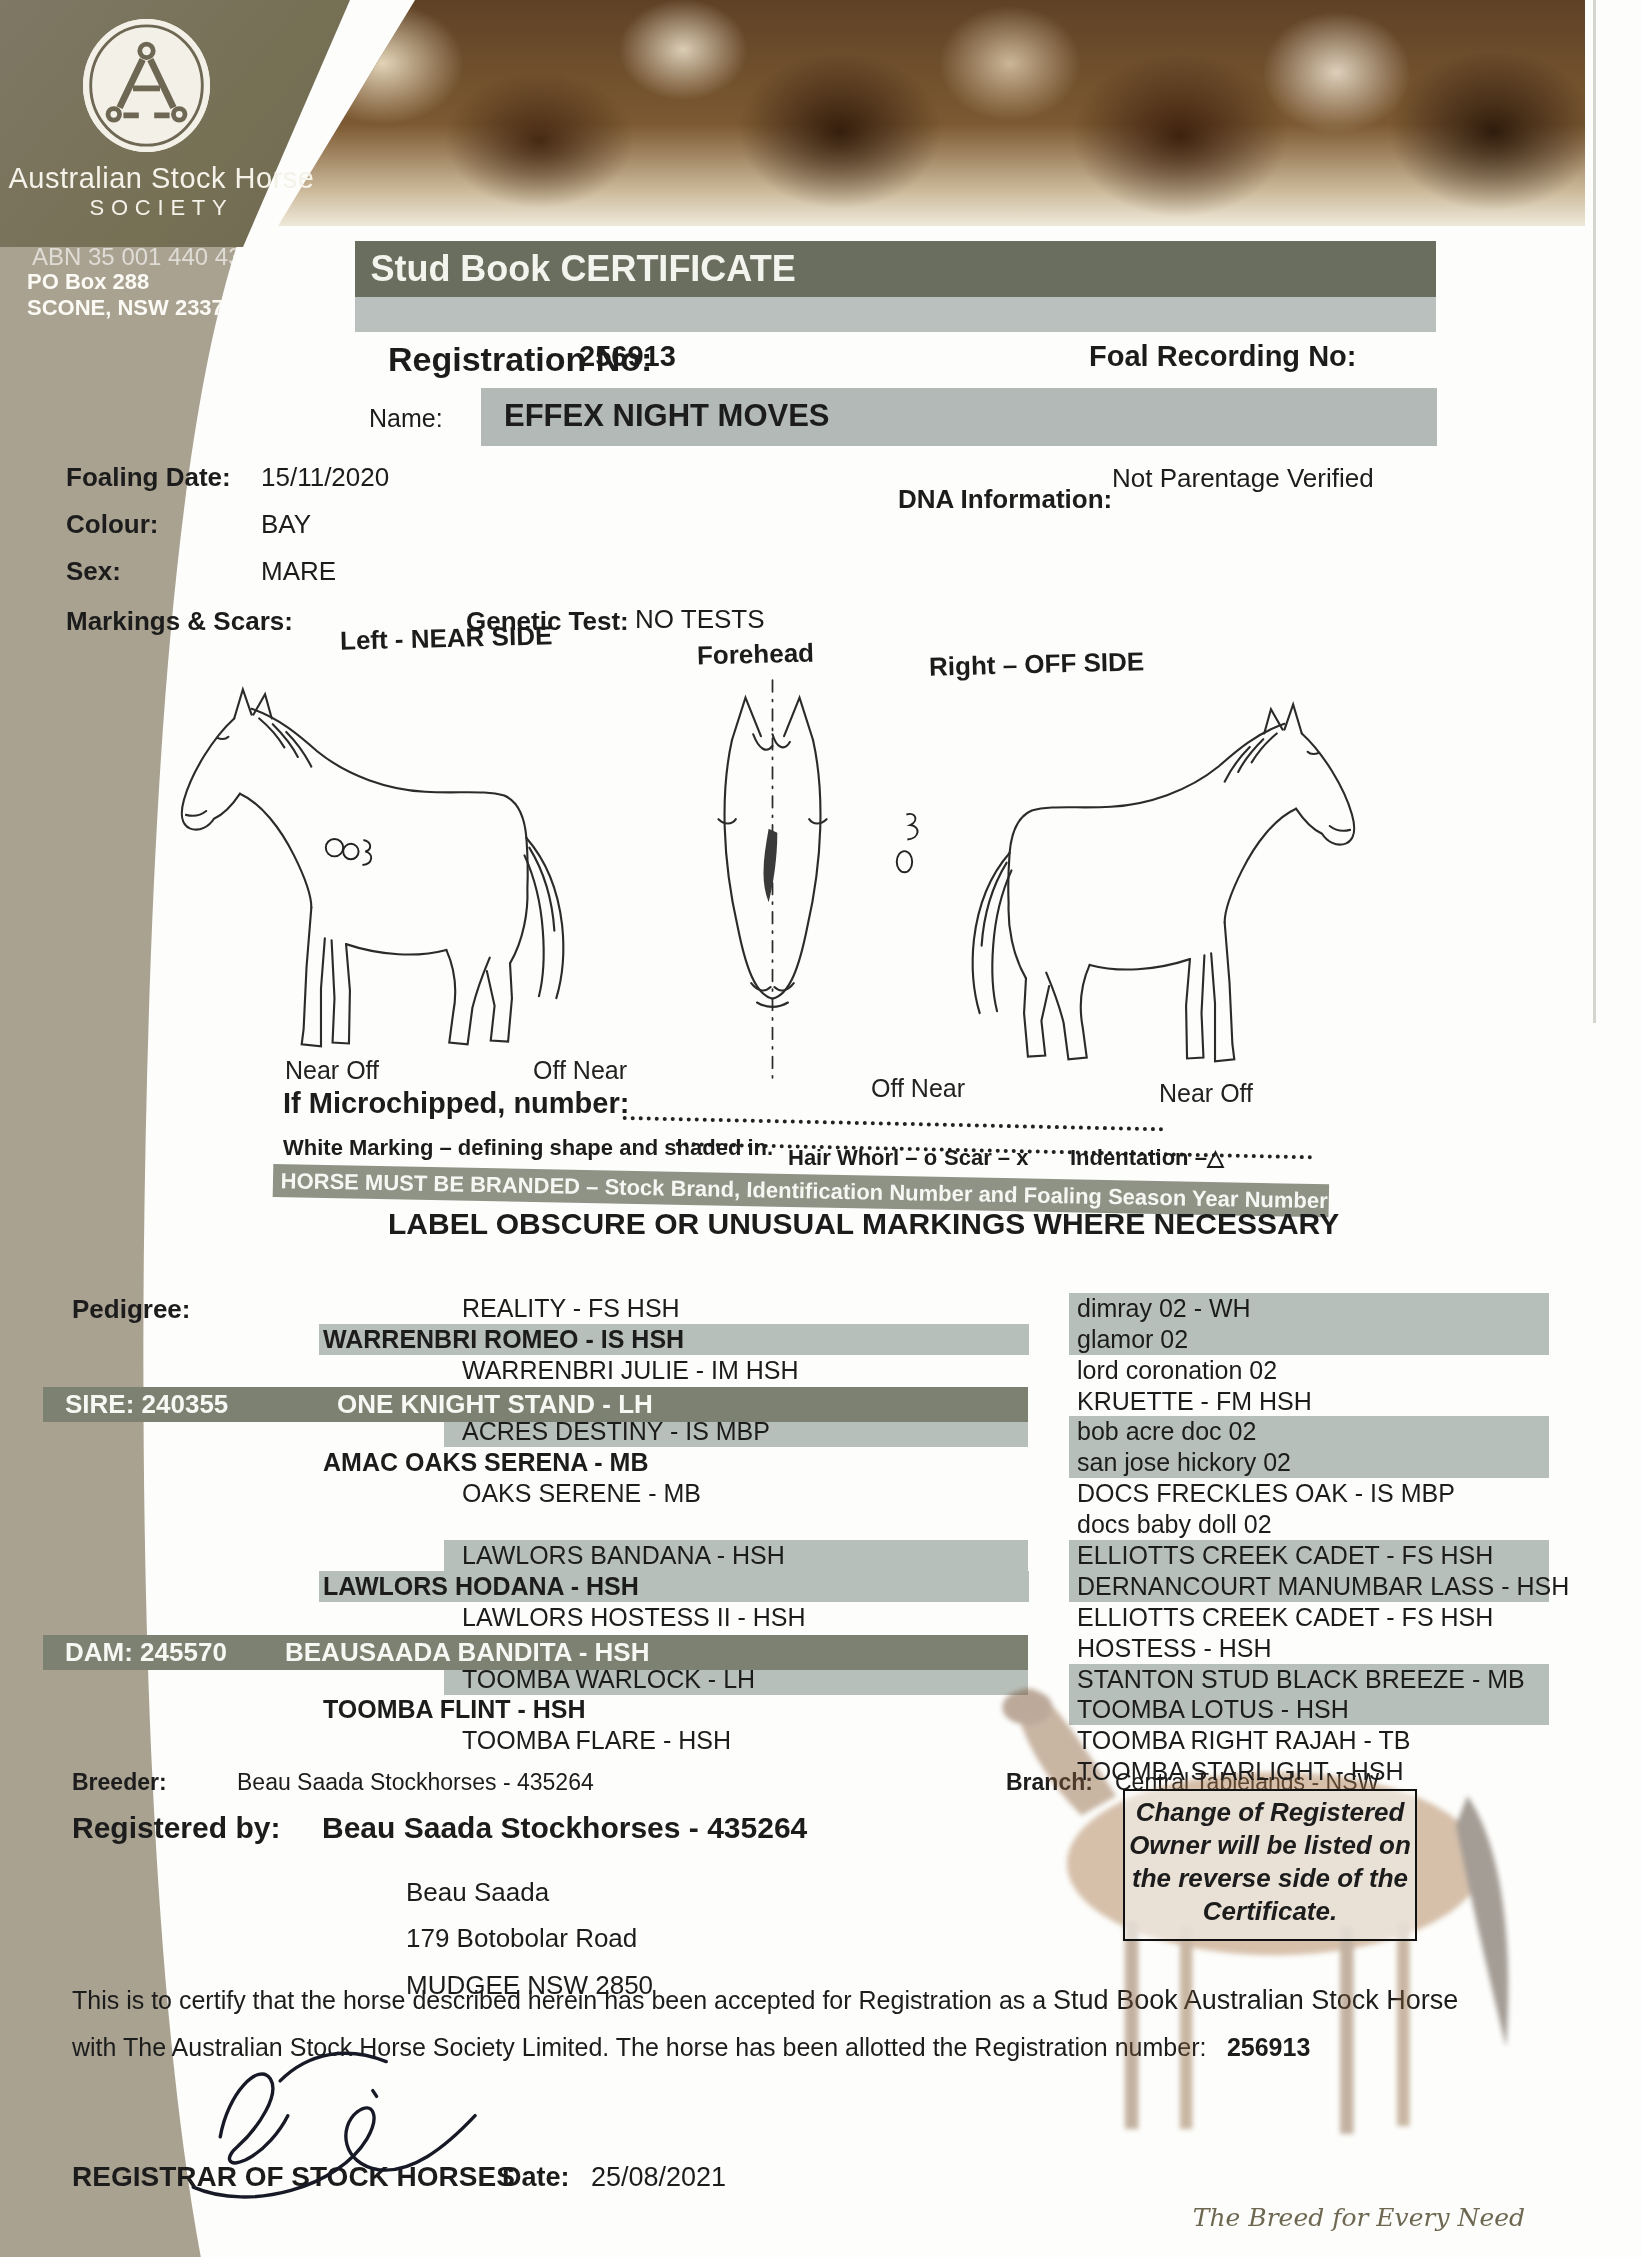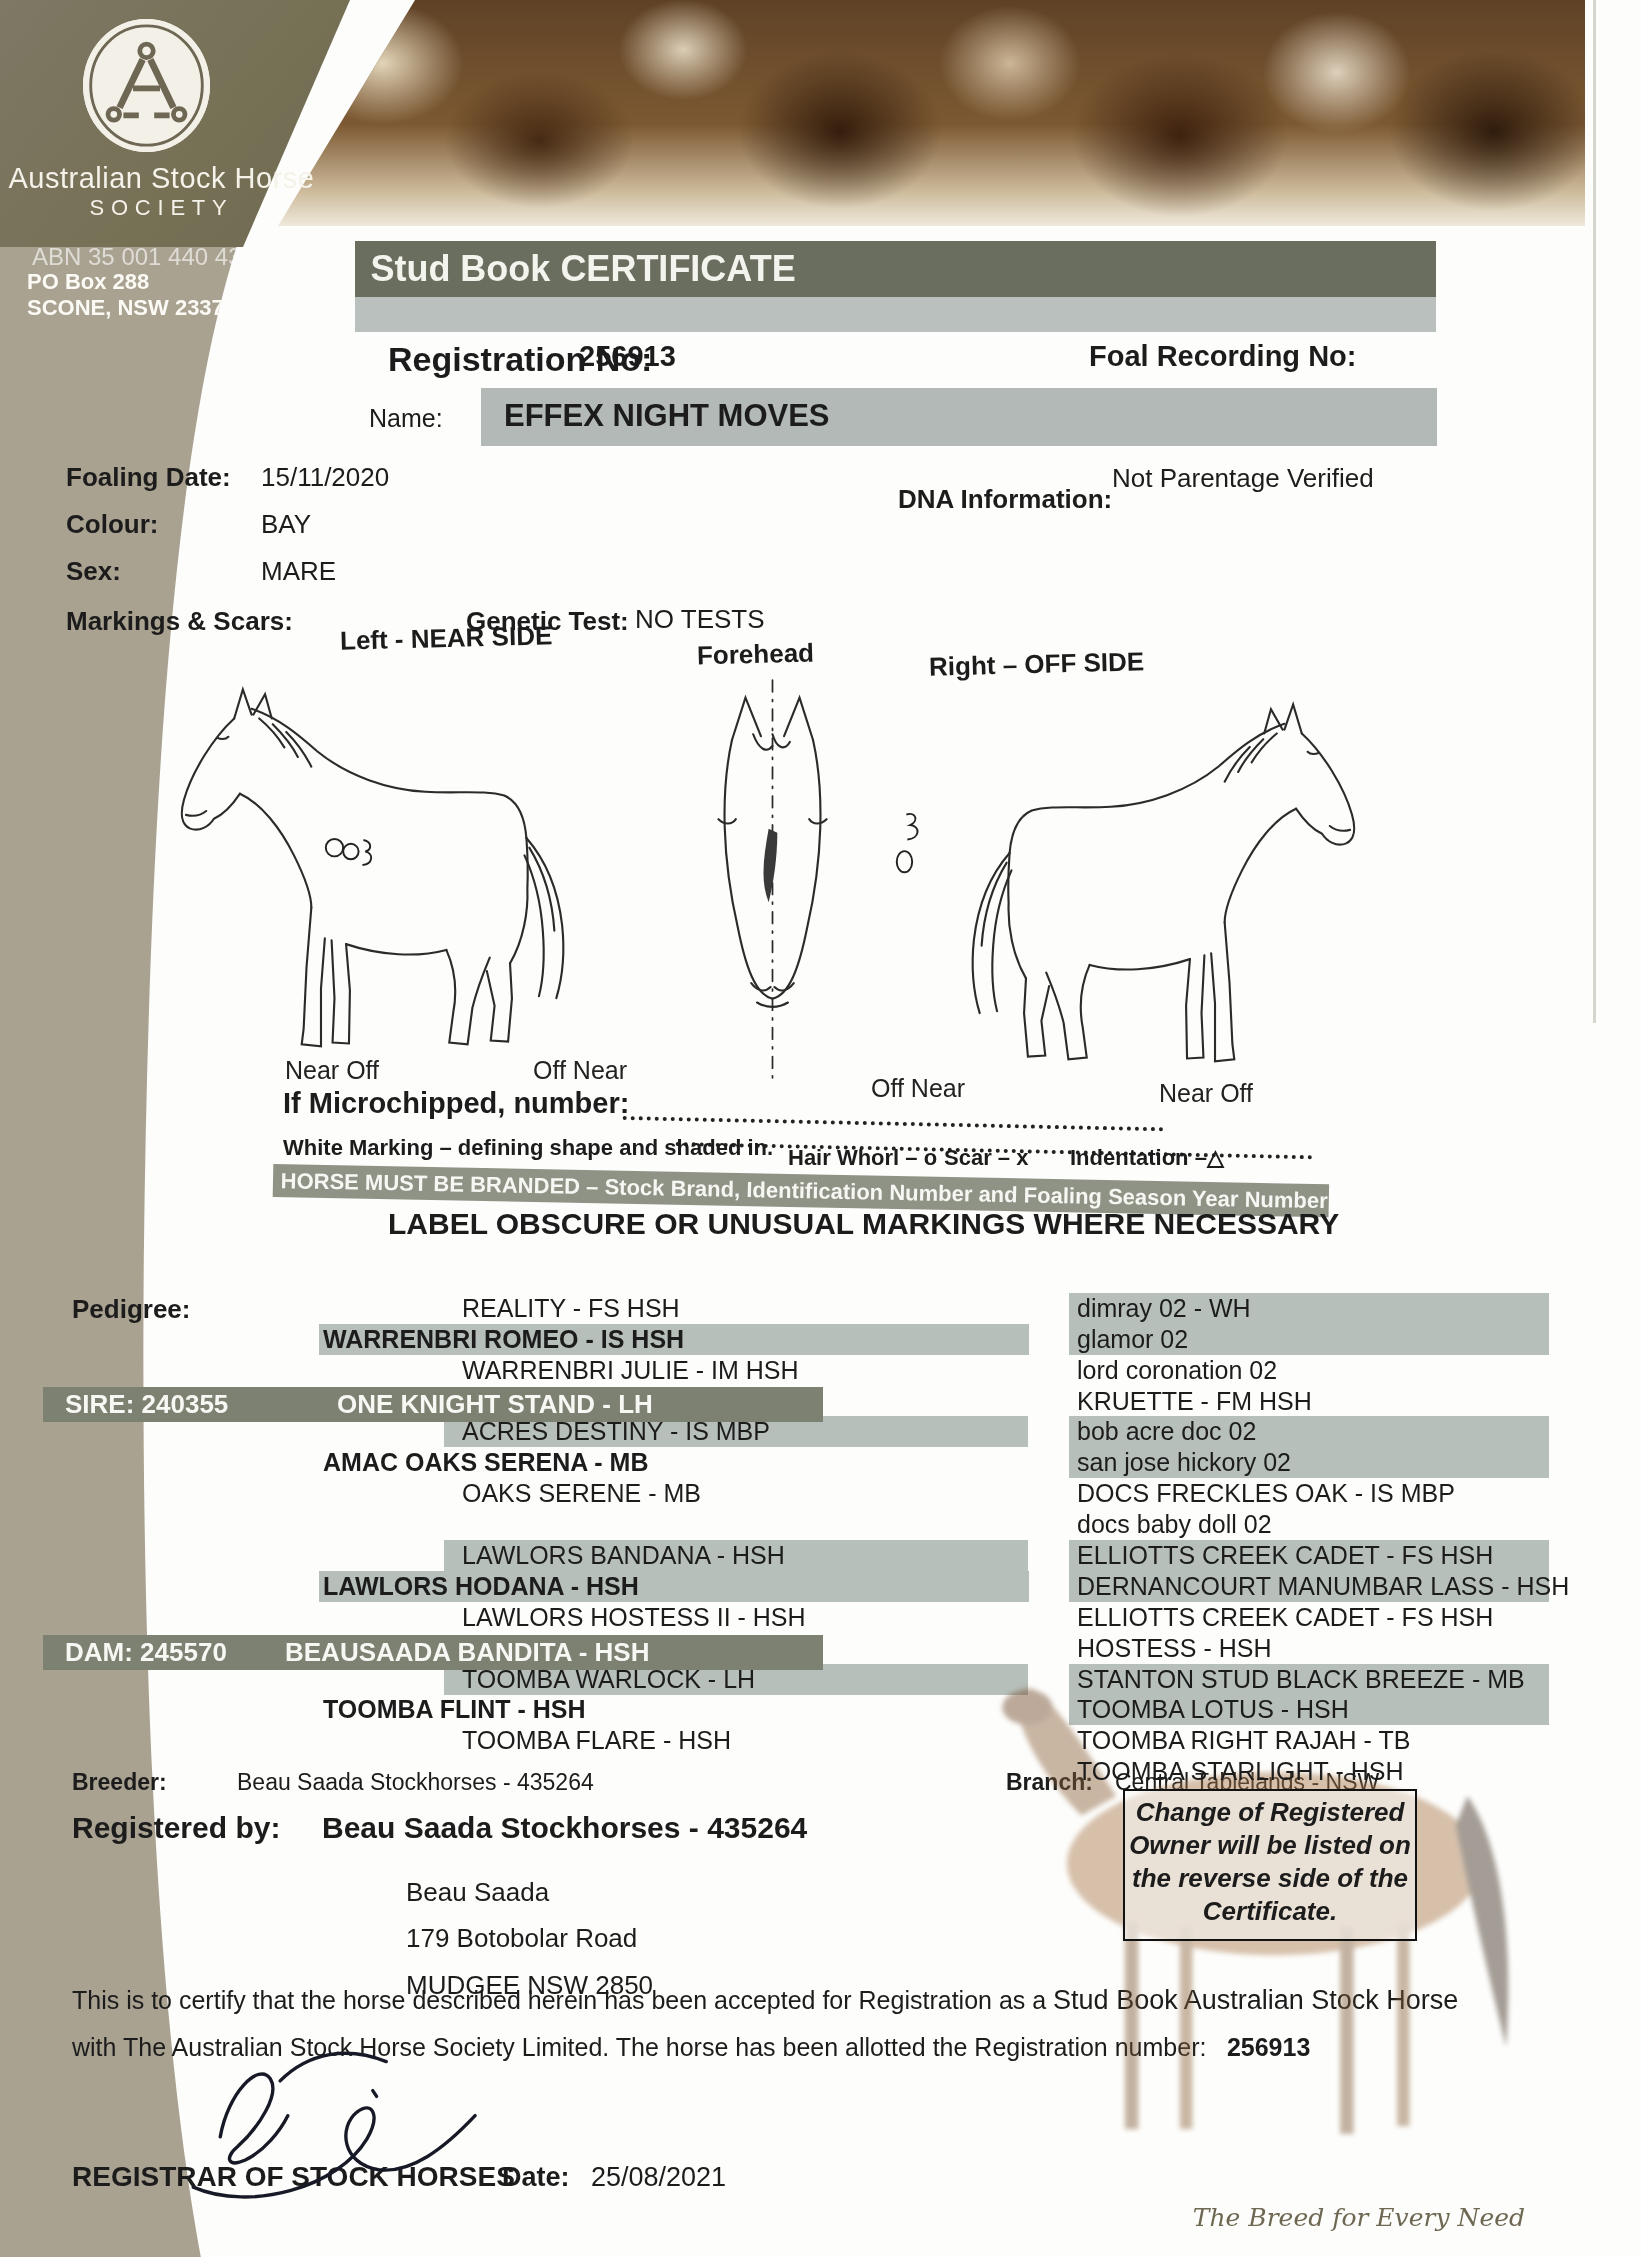--- a/index.html
+++ b/index.html
@@ -60,21 +60,21 @@
   svg.horse{position:absolute;}
   
   .ped{position:absolute;height:31px;line-height:31px;font-size:25px;z-index:3;}
   .ped-g3{left:462px;}
   .ped-g2{left:323px;font-weight:bold;}
   .ped-r{left:1077px;}
   .band{position:absolute;height:31px;background:#b7bfba;z-index:1;}
   .bandL1{left:319px;width:710px;}
   .bandL2{left:444px;width:584px;}
   .bandR{left:1069px;width:480px;}
-  .pbar{position:absolute;left:43px;width:780px;height:35px;background:#7d8172;z-index:3;
+  .pbar{position:absolute;left:43px;width:985px;height:35px;background:#7d8172;z-index:3;
         color:#f7f7f3;font-weight:bold;font-size:26px;line-height:35px;}
   .pbar .pfx{position:absolute;left:22px;}
   
   .blab{font-size:23px;font-weight:bold;}
   .bval{font-size:23px;}
   .regby{font-size:30px;font-weight:bold;}
   .addr{font-size:26px;}
   #change-box{left:1123px;top:1789px;width:290px;height:143px;border:2.9px solid #111;
     background:rgba(252,252,250,.55);text-align:center;font-size:26px;font-weight:bold;font-style:italic;
     line-height:33px;padding-top:4.8px;box-sizing:content-box;z-index:4;}

